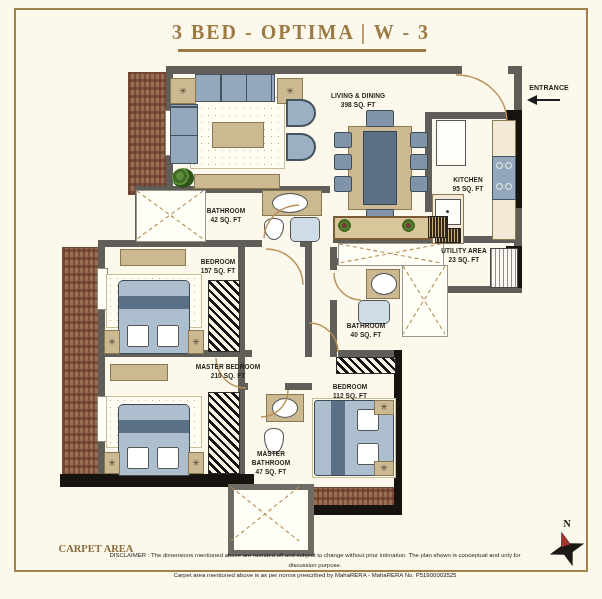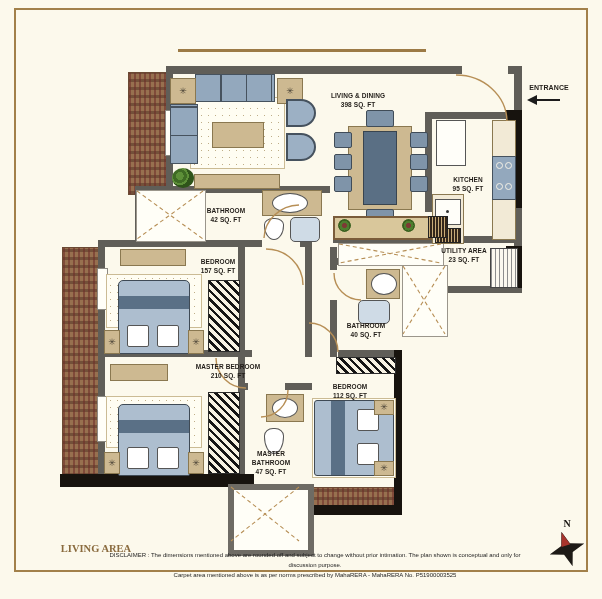--- a/index.html
+++ b/index.html
@@ -52,20 +52,21 @@
   .disc{position:absolute;left:100px;top:551px;width:430px;font-size:6px;color:#1f1f1f;text-align:center;line-height:1.65}
   .disc span{display:block}
   svg.overlay{position:absolute;left:0;top:0;pointer-events:none}
 </style>
 </head>
 <body>
 
 <div class="page">
 
   <div class="frame"></div>
+  <div class="title">3 BED - OPTIMA  |  W - 3</div>
   <div class="title-rule"></div>
 
   <div class="deck" style="left:128px;top:72px;width:38px;height:121px"></div>
   <div class="deck" style="left:62px;top:247px;width:36px;height:228px"></div>
   <div class="deck" style="left:256px;top:487px;width:138px;height:20px"></div>
 
   <div class="w" style="left:166px;top:66px;width:296px;height:8px"></div>
   <div class="w" style="left:508px;top:66px;width:14px;height:8px"></div>
   <div class="w" style="left:166px;top:66px;width:7px;height:127px"></div>
   <div class="w" style="left:135px;top:186px;width:195px;height:7px"></div>
@@ -263,20 +264,20 @@
 
   <div class="compass">
     <div class="n">N</div>
     <svg width="40" height="40" viewBox="0 0 44 44" style="transform:rotate(-18deg)">
       <polygon points="22,2 27,17 42,22 27,27 22,42 17,27 2,22 17,17" fill="#1d1a16"></polygon>
       <polygon points="22,3 27,18 17,18" fill="#a8342c"></polygon>
     </svg>
   </div>
 
   <div class="carpet">
-    <span>LIVING AREA</span>
+    <span>CARPET AREA</span>
   </div>
   <div class="disc">
     <span>DISCLAIMER : The dimensions mentioned above are rounded off and subject to change without prior intimation.  The plan shown is conceptual and only for discussion purpose.</span>
     <span>Carpet area mentioned above is as per norms prescribed by MahaRERA - MahaRERA No. P51900003525</span>
   </div>
 
 </div>
 
 </body></html>

